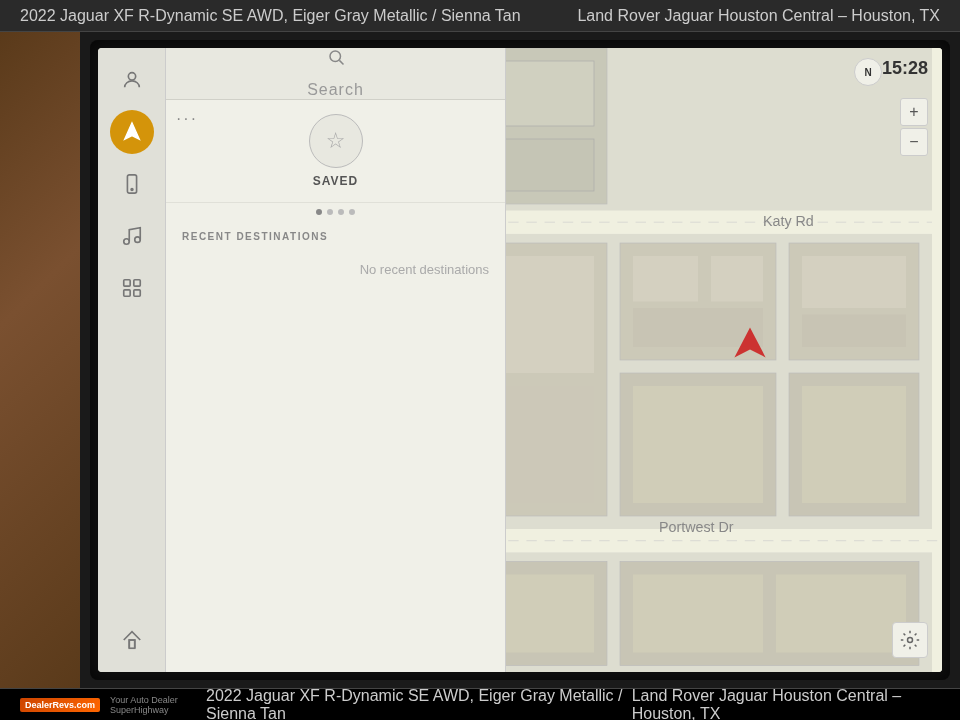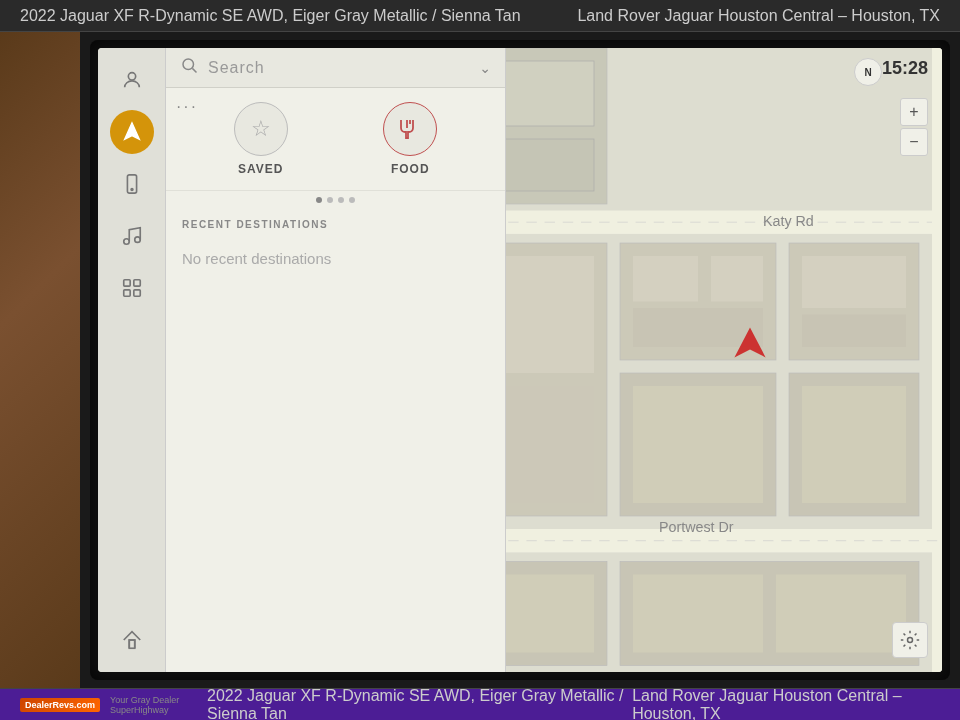--- a/index.html
+++ b/index.html
@@ -27,24 +27,24 @@
     .top-bar-text {
       color: #ccc;
       font-size: 16px;
     }
 
     
     .bottom-bar {
       position: absolute;
       bottom: 0; left: 0; right: 0;
       height: 32px;
-      background: #4c1d95;
-      display: flex;
-      align-items: center;
-      justify-content: center;
+      background: #000000;
+      display: flex;
+      align-items: center;
+      justify-content: flex-end;
       padding: 8px 20px;
       border-top: 1px solid #444;
     }
 
     
     .leather-left {
       position: absolute;
       top: 32px; left: 0; width: 80px; bottom: 32px;
       background: linear-gradient(135deg, #5a3a1a 0%, #7a5030 40%, #5a3a1a 100%);
     }
@@ -107,27 +107,28 @@
       width: 340px;
       background: #f0f0e8;
       display: flex;
       flex-direction: column;
       padding: 0;
       border-right: 1px solid #ccc;
     }
 
     
     .search-bar {
-      height: 40px;
+      height: 52px;
       background: #e8e8e0;
       display: flex;
       align-items: center;
       padding: 0 14px;
       border-bottom: 1px solid #d0d0c8;
       gap: 10px;
+      flex-direction: column;
     }
     .search-icon-wrap {
       color: #888;
       font-size: 18px;
     }
     .search-text {
       flex: 1;
       color: #999;
       font-size: 16px;
       font-weight: 300;
@@ -207,23 +208,23 @@
       padding: 10px 16px;
     }
     .recent-title {
       font-size: 10px;
       color: #888;
       letter-spacing: 1.5px;
       font-weight: 600;
       text-transform: uppercase;
     }
     .no-recent {
-      text-align: left;
+      text-align: right;
       color: #aaa;
-      font-size: 15px;
+      font-size: 13px;
       margin-top: 20px;
     }
 
     
     .map-panel {
       flex: 1;
       background: #d8d8c8;
       position: relative;
       overflow: hidden;
     }
@@ -381,30 +382,20 @@
       </div>
 
       <div class="category-row">
         <span class="dots-menu">···</span>
 
         <div class="category-item">
           <div class="category-circle saved">☆</div>
           <span class="category-label">SAVED</span>
         </div>
 
-        <div class="category-item">
-          <div class="category-circle food">
-            <svg width="24" height="24" viewBox="0 0 24 24" fill="none" stroke="#c05050" stroke-width="1.8">
-              <path d="M3 3v8c0 2.2 1.8 4 4 4h1v6h2v-6h1c2.2 0 4-1.8 4-4V3"></path>
-              <line x1="9" y1="3" x2="9" y2="11"></line>
-              <line x1="12" y1="3" x2="12" y2="7"></line>
-            </svg>
-          </div>
-          <span class="category-label">FOOD</span>
-        </div>
 
       </div>
 
       <div class="page-dots">
         <div class="dot active"></div>
         <div class="dot"></div>
         <div class="dot"></div>
         <div class="dot"></div>
       </div>
 
@@ -485,17 +476,17 @@
     </div>
 
   </div>
 </div>
 
 <div class="bottom-bar">
   <div style="display:flex; align-items:center; gap:10px;">
     <div style="background:linear-gradient(135deg,#cc4400,#ff6600);color:white;font-size:9px;font-weight:bold;padding:2px 5px;border-radius:2px;">
       <span>DealerRevs.com</span>
     </div>
-    <span style="color:#888;font-size:9px;">Your Gray Dealer SuperHighway</span>
+    <span style="color:#888;font-size:9px;">Your Auto Dealer SuperHighway</span>
   </div>
   <span class="top-bar-text">2022 Jaguar XF R-Dynamic SE AWD,   Eiger Gray Metallic / Sienna Tan</span>
   <span class="top-bar-text">Land Rover Jaguar Houston Central – Houston, TX</span>
 </div>
 
 </body></html>

